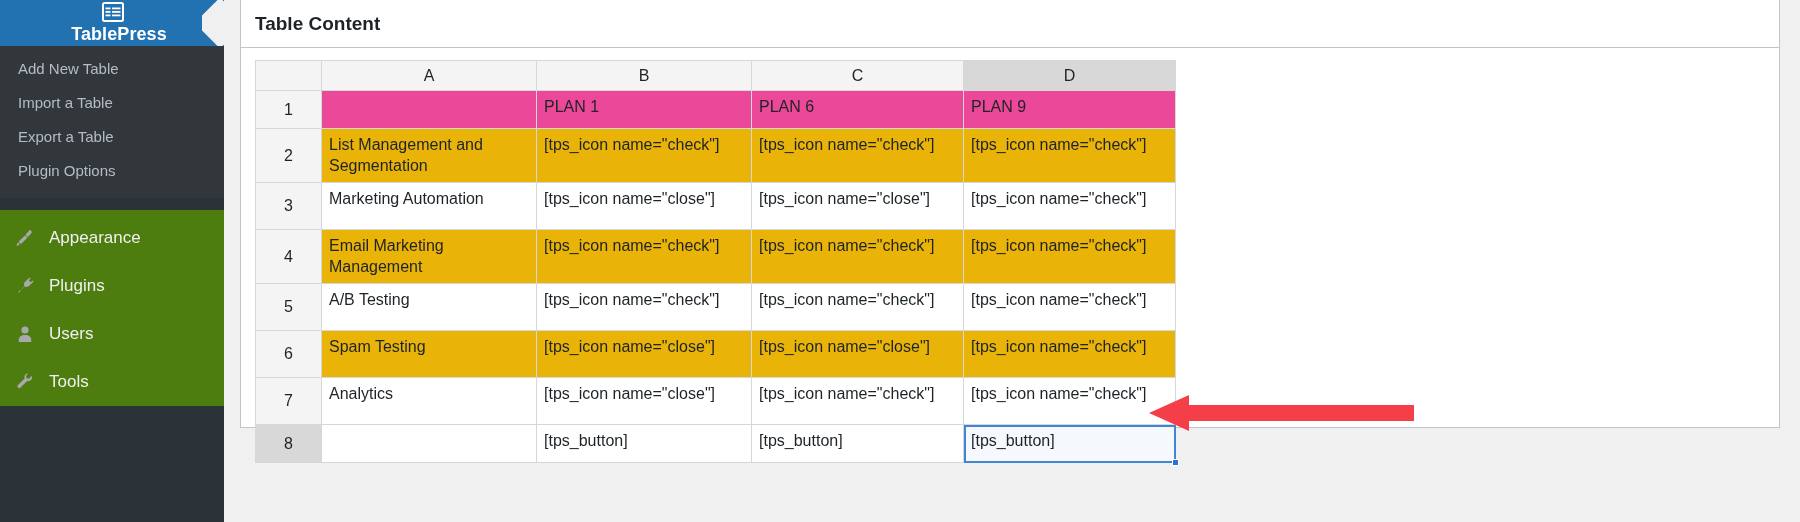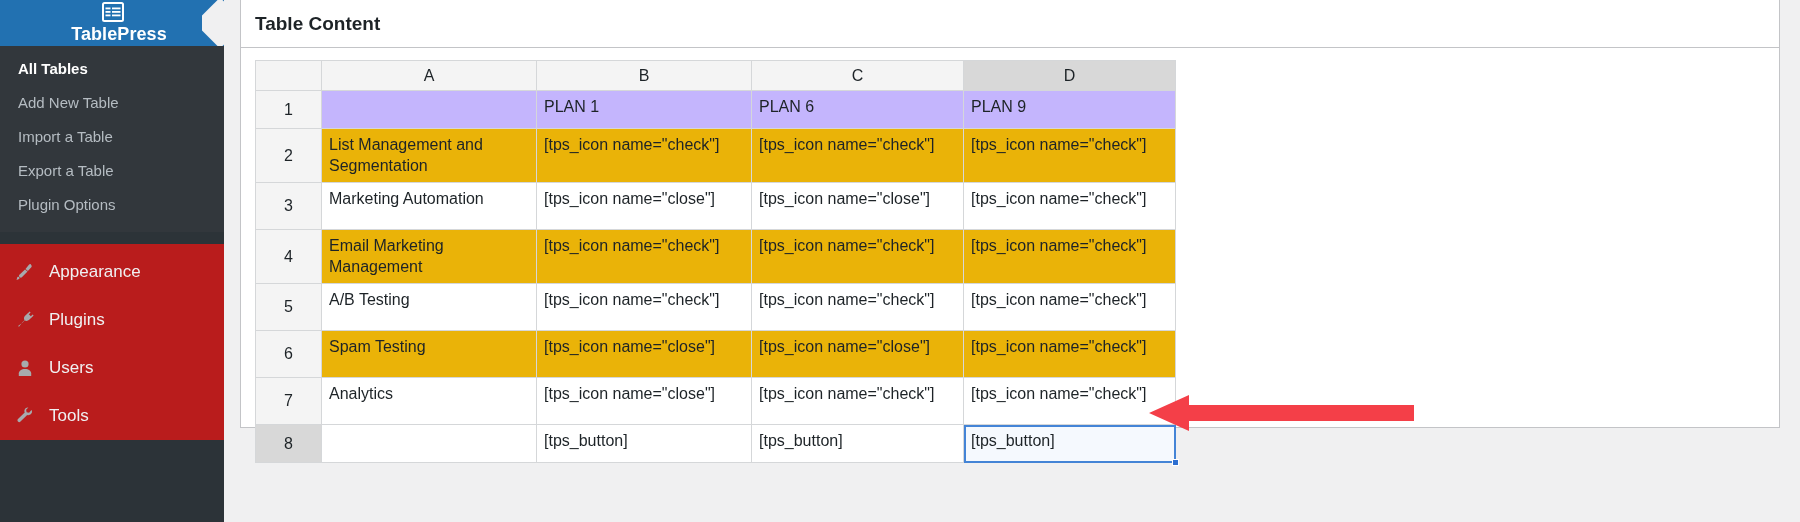--- a/index.html
+++ b/index.html
@@ -61,21 +61,21 @@
     line-height: 22px;
     white-space: nowrap;
   }
   .submenu .sub-item.current {
     color: #ffffff;
     font-weight: 700;
   }
 
   .menu-gap { height: 12px; background: #2c3338; }
 
-  .mainmenu { background: #b91c1c; padding-top: 4px; }
+  .mainmenu { background: #4d7c0f; padding-top: 4px; }
   .mainmenu .menu-item {
     display: flex; align-items: center;
     height: 48px;
     padding-left: 12px;
     color: #f0f0f1;
     font-size: 17px;
   }
   .mainmenu .menu-item .mi-icon {
     width: 26px; height: 22px;
     margin-right: 11px;
@@ -150,21 +150,21 @@
     font-size: 16px;
   }
   .grid td.rownum.hl { background: #d8d8d8; }
 
   .grid td.cell {
     padding: 5px 7px 6px 7px;
     line-height: 21px;
     background: #ffffff;
     word-break: break-word;
   }
-  .grid td.cell.rowsel { background: #c4b5fd; }
+  .grid td.cell.rowsel { background: #ec4899; }
   .grid td.cell.alt { background: #eab308; }
   .grid td.cell.selected {
     position: relative;
     background: #f5f9fe;
     outline: 2px solid #4484d6;
     outline-offset: -2px;
   }
   .grid td.cell.selected .sel-handle {
     position: absolute;
     right: -4px; bottom: -4px;
@@ -205,21 +205,20 @@
           <rect x="10" y="13.5" width="8.5" height="1.8" fill="#ffffff"></rect>
         </svg>
       </span>
       <span class="tp-title">TablePress</span>
       <span class="collapse-notch">
         <span class="notch-bg"></span>
       </span>
     </div>
 
     <div class="submenu">
-      <a class="sub-item current">All Tables</a>
       <a class="sub-item">Add New Table</a>
       <a class="sub-item">Import a Table</a>
       <a class="sub-item">Export a Table</a>
       <a class="sub-item">Plugin Options</a>
     </div>
 
     <div class="menu-gap"></div>
 
     <div class="mainmenu">
 

